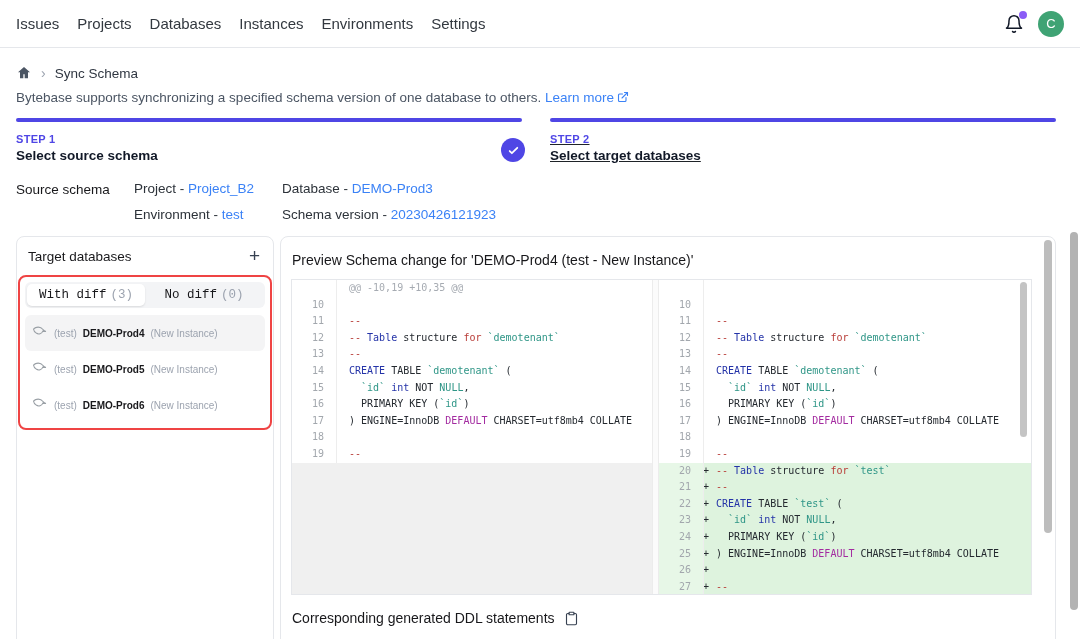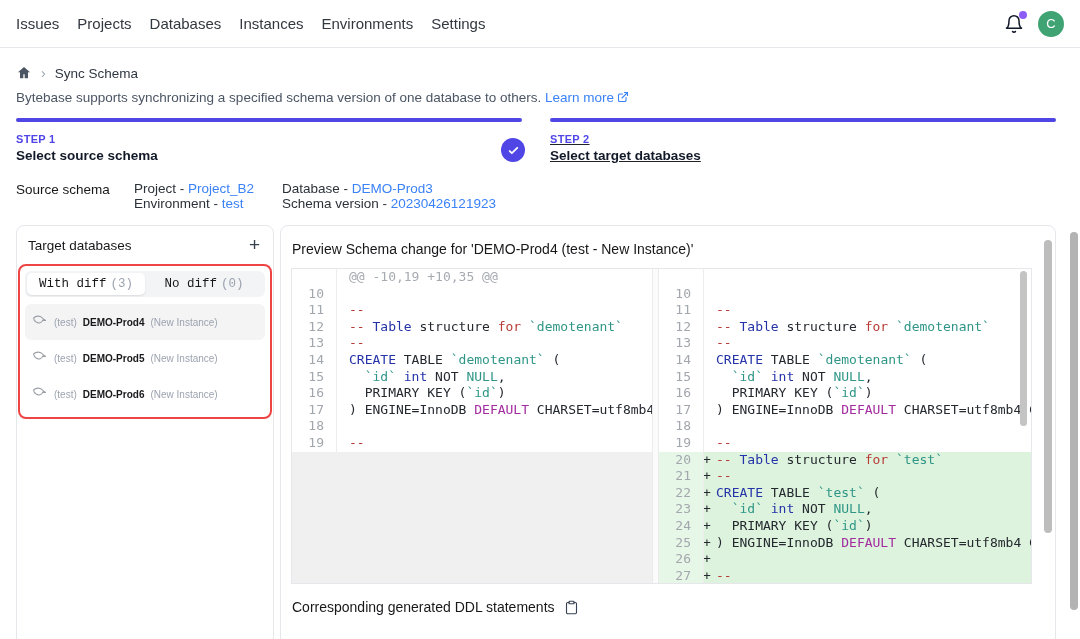--- a/index.html
+++ b/index.html
@@ -32,21 +32,21 @@
   .step-col.c1 { width:506px; }
   .step-col.c2 { flex:1;text-decoration:underline; }
   .step-bar { height:4px; background:#4f46e5; border-radius:2px; }
   .step-label { margin-top:11px; font-size:11px; font-weight:700; color:#4f46e5; letter-spacing:.3px; }
   .step-title { margin-top:3px; font-size:13.5px; font-weight:600; color:#111827; }
   .check-badge { position:absolute; top:20px; right:-3px; width:24px; height:24px;
     border-radius:50%; background:#4f46e5; display:flex; align-items:center; justify-content:center; }
   
   .source { display:flex; margin:18px 16px 0; font-size:13.5px; }
   .source .lbl { width:118px; color:#18181b; padding-top:1px; }
-  .source .fields { display:grid; grid-template-columns:148px auto; }
+  .source .fields { display:grid; grid-template-columns:148px auto; row-gap:11px; }
   .source .kv { color:#2c3239; }
   .source .kv a { color:#3b82f6; text-decoration:none; cursor:pointer; }
   
   .cards { display:flex; gap:6px; margin:14px 24px 0 16px; align-items:stretch; height:420px; }
   .left-card { width:258px; border:1px solid #e5e7eb; border-radius:8px; padding:10px 11px; background:#fff; }
   .lc-head { display:flex; align-items:center; justify-content:space-between; }
   .lc-title { font-size:13.5px; font-weight:500; color:#18181b; }
   .plus-btn { font-size:19px; line-height:18px; color:#374151; cursor:pointer; background:none; border:none; padding:0 2px; }
   .red-box { margin:10px -10px 0; border:2px solid #ef4444; border-radius:8px; padding:5px; }
   .tabs { display:flex; background:#f3f4f6; border-radius:6px; padding:2px;font-family:Liberation Mono, monospace; }
@@ -63,21 +63,21 @@
   
   .main-card { flex:1; border:1px solid #e5e7eb; border-radius:8px; padding:10px; background:#fff; position:relative; }
   .preview-title { font-size:14px; color:#18181b; margin:5px 0 11px 1px; }
   .diff { display:flex; border:1px solid #e5e7eb; height:316px; width:741px; position:relative; background:#fff; }
   .pane { position:relative; overflow:hidden; height:100%; }
   .pane.left { width:360px; }
   .sash { width:7px; background:#fbfbfb; border-left:1px solid #ececec; border-right:1px solid #ececec; flex:none; }
   .pane.right { flex:1; }
   .gutter-line { position:absolute; left:44px; top:0; bottom:0; width:1px; background:#ededed; }
   .drow { display:flex; height:16.6px; line-height:16.6px;
-    font-family:"DejaVu Sans Mono", monospace; font-size:13px; white-space:pre; }
+    font-family:"DejaVu Sans Mono", monospace; font-size:10px; white-space:pre; }
   .drow .ln { width:44px; flex:none; text-align:right; padding-right:12px; color:#a2a7ad; }
   .drow .pfx { width:13px; flex:none; color:#24292f; }
   .drow .code { flex:1; overflow:hidden; }
   .drow.added { background:#def3de; }
   .drow.added .ln { background:#e7f7e7; }
   .filler { position:absolute; left:0; right:0; top:183px; bottom:0; background:#f0f0f0; }
   .vthumb { position:absolute; right:4px; top:2px; width:7px; height:155px; background:#c4c4c4; border-radius:4px; }
   .ddl-head { display:flex; align-items:center; gap:9px; margin:15px 0 0 1px; font-size:14px; color:#18181b; }
   .clip-btn { background:none; border:none; padding:0; cursor:pointer; display:flex; }
   

